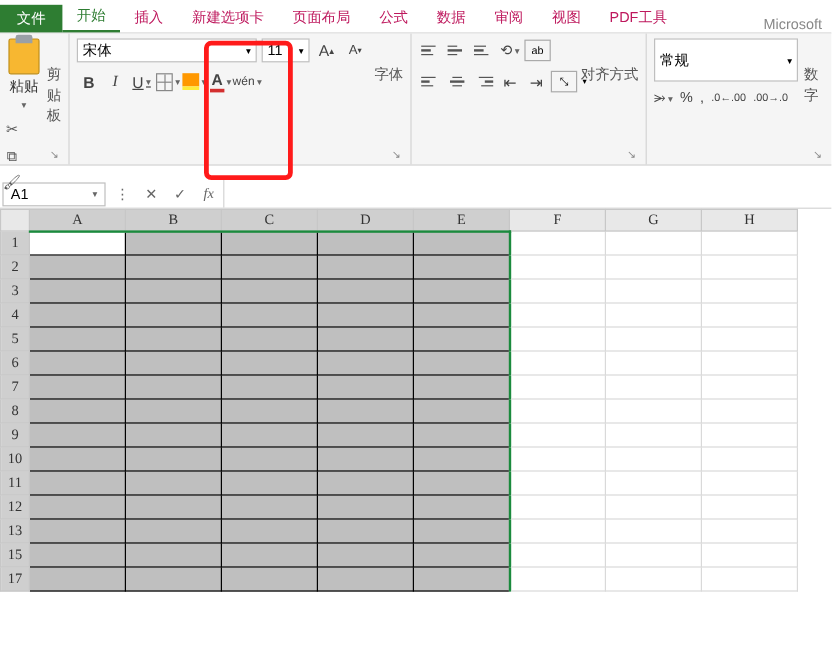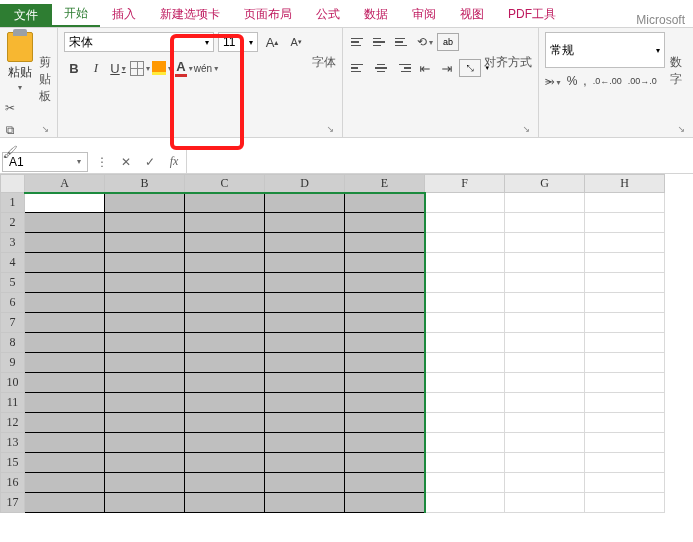--- a/index.html
+++ b/index.html
@@ -394,31 +394,20 @@
           <td class="cell sel"></td>
           <td class="cell sel"></td>
           <td class="cell sel"></td>
           <td class="cell sel"></td>
           <td class="cell sel sel-right-edge"></td>
           <td class="cell"></td>
           <td class="cell"></td>
           <td class="cell"></td>
         </tr>
         <tr>
-          <th class="rowh sel">16</th>
-          <td class="cell sel"></td>
-          <td class="cell sel"></td>
-          <td class="cell sel"></td>
-          <td class="cell sel"></td>
-          <td class="cell sel sel-right-edge"></td>
-          <td class="cell"></td>
-          <td class="cell"></td>
-          <td class="cell"></td>
-        </tr>
-        <tr>
           <th class="rowh sel">17</th>
           <td class="cell sel"></td>
           <td class="cell sel"></td>
           <td class="cell sel"></td>
           <td class="cell sel"></td>
           <td class="cell sel sel-right-edge"></td>
           <td class="cell"></td>
           <td class="cell"></td>
           <td class="cell"></td>
         </tr>

